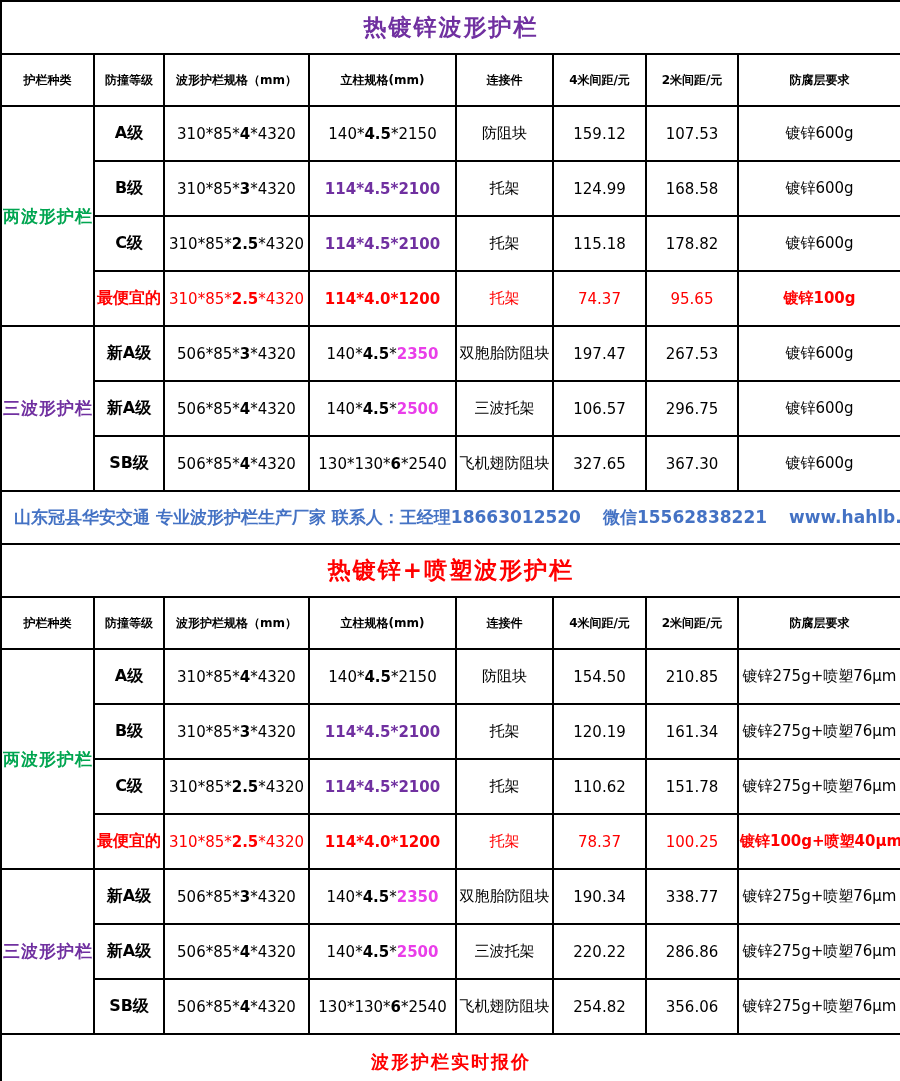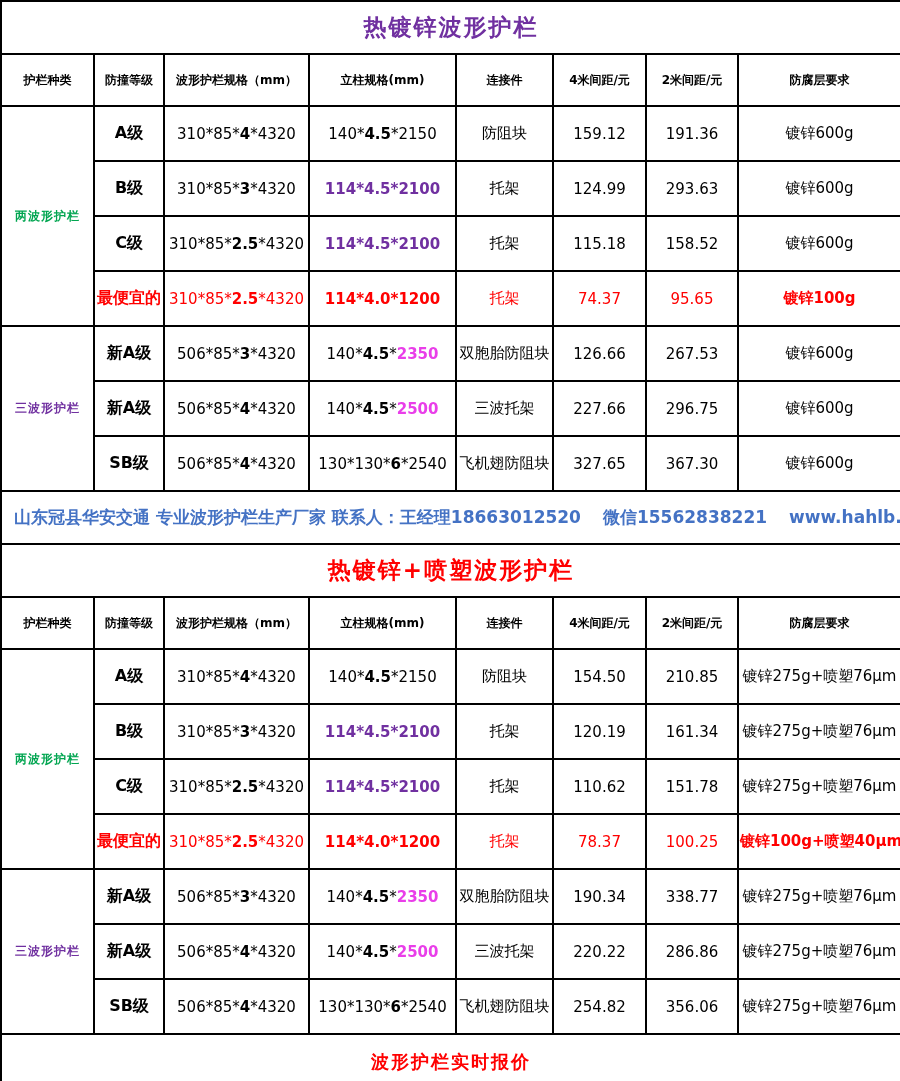--- a/index.html
+++ b/index.html
@@ -6,21 +6,21 @@
   .sheet-wrap{width:900px;height:1081px;background:#701a75;overflow:hidden;}
   table.price-sheet{
     border-collapse:collapse;table-layout:fixed;width:900px;height:1081px;
     background:#ffffff;color:#000000;
     font-family:"DejaVu Sans","Liberation Sans",sans-serif;
   }
   td,th{border:2px solid #000;text-align:center;vertical-align:middle;padding:0 1px;overflow:hidden;white-space:nowrap;}
   th{font-size:12px;font-weight:bold;}
   td{font-size:15px;}
   td.title-cell{font-size:23px;font-weight:bold;letter-spacing:2px;}
-  td.group-cell{font-size:12px;font-weight:bold;letter-spacing:1px;}
+  td.group-cell{font-size:17px;font-weight:bold;letter-spacing:1px;}
   td.grade{font-size:16px;}
   td.contact-cell{font-size:17px;font-weight:bold;}
   td.contact-cell span{margin:0 11px;text-align:right;}
   td.footer-cell{font-size:18px;font-weight:bold;letter-spacing:2px;}
   tr.r-title{height:53px;}
   tr.r-header{height:52px;}
   tr.r-data{height:55px;}
   tr.r-banner{height:53px;}
   tr.r-footer{height:55px;}
   col.c1{width:93px;}col.c2{width:70px;}col.c3{width:145px;}col.c4{width:147px;}
@@ -55,66 +55,66 @@
           <th>2米间距/元</th>
           <th>防腐层要求</th>
         </tr>
         <tr class="r-data">
           <td class="group-cell" rowspan="4" style="color: rgb(0, 165, 80);">两波形护栏</td>
           <td class="grade"><span style="font-weight: bold;">A级</span></td>
           <td><span>310*85*</span><span style="font-weight: bold;">4</span><span>*4320</span></td>
           <td><span>140*</span><span style="font-weight: bold;">4.5</span><span>*2150</span></td>
           <td><span>防阻块</span></td>
           <td><span>159.12</span></td>
-          <td><span>191.36</span></td>
+          <td><span>107.53</span></td>
           <td><span>镀锌600g</span></td>
         </tr>
         <tr class="r-data">
           <td class="grade"><span style="font-weight: bold;">B级</span></td>
           <td><span>310*85*</span><span style="font-weight: bold;">3</span><span>*4320</span></td>
           <td><span style="font-weight: bold; color: rgb(112, 48, 160);">114*4.5*2100</span></td>
           <td><span>托架</span></td>
           <td><span>124.99</span></td>
-          <td><span>293.63</span></td>
+          <td><span>168.58</span></td>
           <td><span>镀锌600g</span></td>
         </tr>
         <tr class="r-data">
           <td class="grade"><span style="font-weight: bold;">C级</span></td>
           <td><span>310*85*</span><span style="font-weight: bold;">2.5</span><span>*4320</span></td>
           <td><span style="font-weight: bold; color: rgb(112, 48, 160);">114*4.5*2100</span></td>
           <td><span>托架</span></td>
           <td><span>115.18</span></td>
-          <td><span>158.52</span></td>
+          <td><span>178.82</span></td>
           <td><span>镀锌600g</span></td>
         </tr>
         <tr class="r-data">
           <td class="grade"><span style="font-weight: bold; color: rgb(255, 0, 0);">最便宜的</span></td>
           <td><span style="color: rgb(255, 0, 0);">310*85*</span><span style="font-weight: bold; color: rgb(255, 0, 0);">2.5</span><span style="color: rgb(255, 0, 0);">*4320</span></td>
           <td><span style="font-weight: bold; color: rgb(255, 0, 0);">114*4.0*1200</span></td>
           <td><span style="color: rgb(255, 0, 0);">托架</span></td>
           <td><span style="color: rgb(255, 0, 0);">74.37</span></td>
           <td><span style="color: rgb(255, 0, 0); text-align: right;">95.65</span></td>
           <td><span style="font-weight: bold; color: rgb(255, 0, 0);">镀锌100g</span></td>
         </tr>
         <tr class="r-data">
           <td class="group-cell" rowspan="3" style="color: rgb(112, 48, 160);">三波形护栏</td>
           <td class="grade"><span style="font-weight: bold;">新A级</span></td>
           <td><span>506*85*</span><span style="font-weight: bold;">3</span><span>*4320</span></td>
           <td><span>140*</span><span style="font-weight: bold;">4.5</span><span>*</span><span style="font-weight: bold; color: rgb(233, 62, 233);">2350</span></td>
           <td><span>双胞胎防阻块</span></td>
-          <td><span>126.66</span></td>
+          <td><span>197.47</span></td>
           <td><span>267.53</span></td>
           <td><span>镀锌600g</span></td>
         </tr>
         <tr class="r-data">
           <td class="grade"><span style="font-weight: bold;">新A级</span></td>
           <td><span>506*85*</span><span style="font-weight: bold;">4</span><span>*4320</span></td>
           <td><span>140*</span><span style="font-weight: bold;">4.5</span><span>*</span><span style="font-weight: bold; color: rgb(233, 62, 233);">2500</span></td>
           <td><span>三波托架</span></td>
-          <td><span>227.66</span></td>
+          <td><span>106.57</span></td>
           <td><span>296.75</span></td>
           <td><span>镀锌600g</span></td>
         </tr>
         <tr class="r-data">
           <td class="grade"><span style="font-weight: bold;">SB级</span></td>
           <td><span>506*85*</span><span style="font-weight: bold;">4</span><span>*4320</span></td>
           <td><span>130*130*</span><span style="font-weight: bold;">6</span><span>*2540</span></td>
           <td><span>飞机翅防阻块</span></td>
           <td><span>327.65</span></td>
           <td><span>367.30</span></td>

